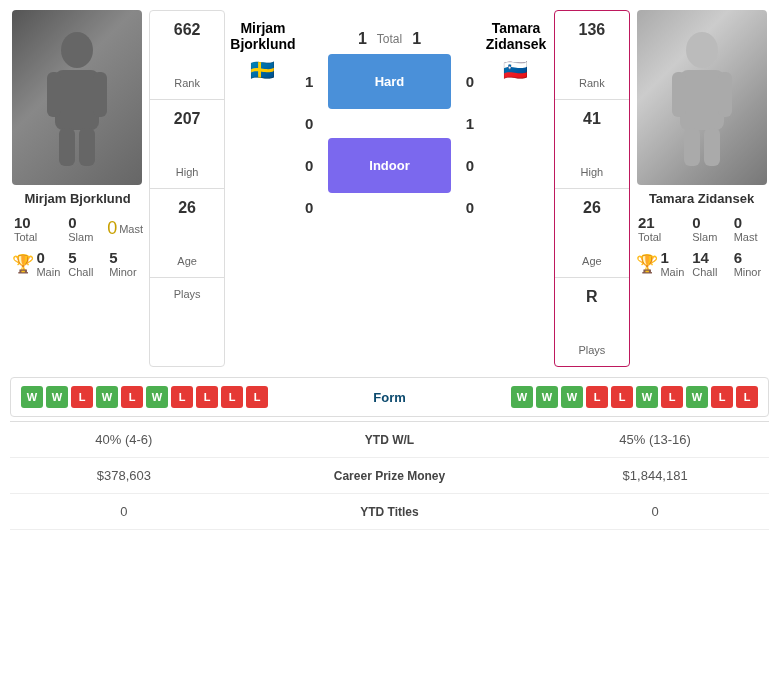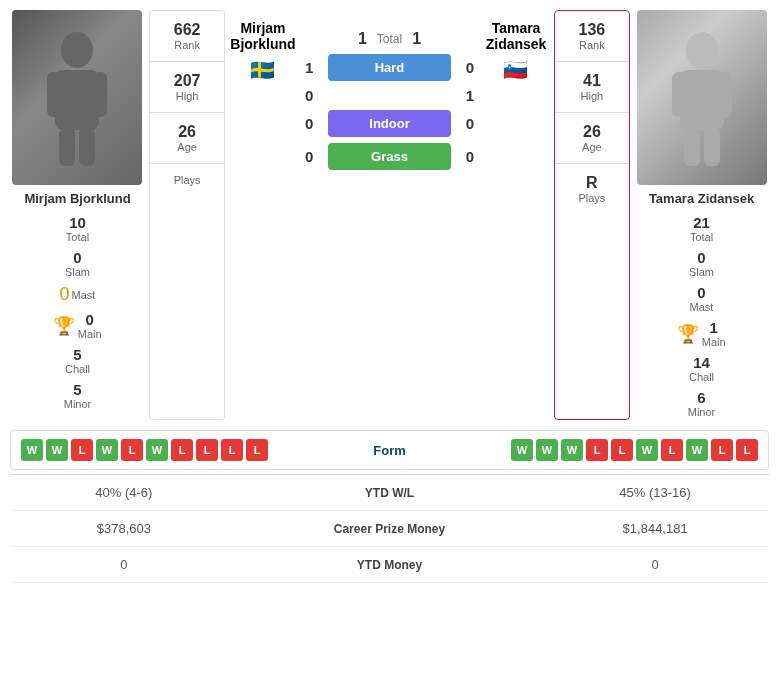--- a/index.html
+++ b/index.html
@@ -50,25 +50,24 @@
     .player-name {
       font-size: 13px;
       font-weight: bold;
       text-align: center;
       margin-top: 6px;
       color: #333;
     }
 
     .player-stats-grid {
       display: grid;
-      grid-template-columns: 1fr;
+      grid-template-columns: 1fr 1fr 1fr;
       gap: 2px;
       margin-top: 6px;
       width: 100%;
-      text-align: center;
     }
 
     .stat-cell {
       padding: 2px 4px;
     }
 
     .stat-value {
       font-size: 15px;
       font-weight: bold;
       color: #333;
@@ -108,20 +107,21 @@
     }
 
     .middle-stat-row {
       display: flex;
       flex-direction: column;
       align-items: center;
       justify-content: center;
       padding: 10px 4px;
       border-bottom: 1px solid #ddd;
       text-align: center;
+      gap: 38px;
     }
 
     .middle-stat-row:last-child { border-bottom: none; }
 
     .middle-stat-value {
       font-size: 16px;
       font-weight: bold;
       color: #333;
     }
 
@@ -173,21 +173,21 @@
       font-size: 15px;
       font-weight: bold;
       color: #333;
       width: 25px;
       text-align: center;
     }
 
     .surface-badge {
       flex: 1;
       text-align: center;
-      padding: 6px 0;
+      padding: 20px 0;
       border-radius: 4px;
       color: #fff;
       font-weight: bold;
       font-size: 13px;
       margin: 0 6px;
     }
 
     .badge-hard { background: #4a90d9; }
     .badge-clay { background: #e8a020; }
     .badge-indoor { background: #7b68ee; }
@@ -382,21 +382,20 @@
           <span class="surface-score">0</span>
           <span class="surface-score">1</span>
         </div>
         <div class="surface-row">
           <span class="surface-score">0</span>
           <div class="surface-badge badge-indoor">Indoor</div>
           <span class="surface-score">0</span>
         </div>
         <div class="surface-row">
           <span class="surface-score">0</span>
-          <div class="surface-badge badge-grass">Grass</div>
           <span class="surface-score">0</span>
         </div>
       </div>
     </div>
 
     <div style="display:flex;flex-direction:column;align-items:center;justify-content:flex-start;padding-top:10px;width:80px">
       <div class="player-name-title">Tamara Zidansek</div>
       <div class="flag-icon">🇸🇮</div>
     </div>
 
@@ -499,18 +498,18 @@
     <td class="center-label">YTD W/L</td>
     <td class="right-val">45% (13-16)</td>
   </tr>
         <tr>
     <td class="left-val">$378,603</td>
     <td class="center-label">Career Prize Money</td>
     <td class="right-val">$1,844,181</td>
   </tr>
         <tr>
     <td class="left-val">0</td>
-    <td class="center-label">YTD Money</td>
+    <td class="center-label">YTD Titles</td>
     <td class="right-val">0</td>
   </tr>
       </tbody>
   </table>
 </div>
 
 </body></html>

